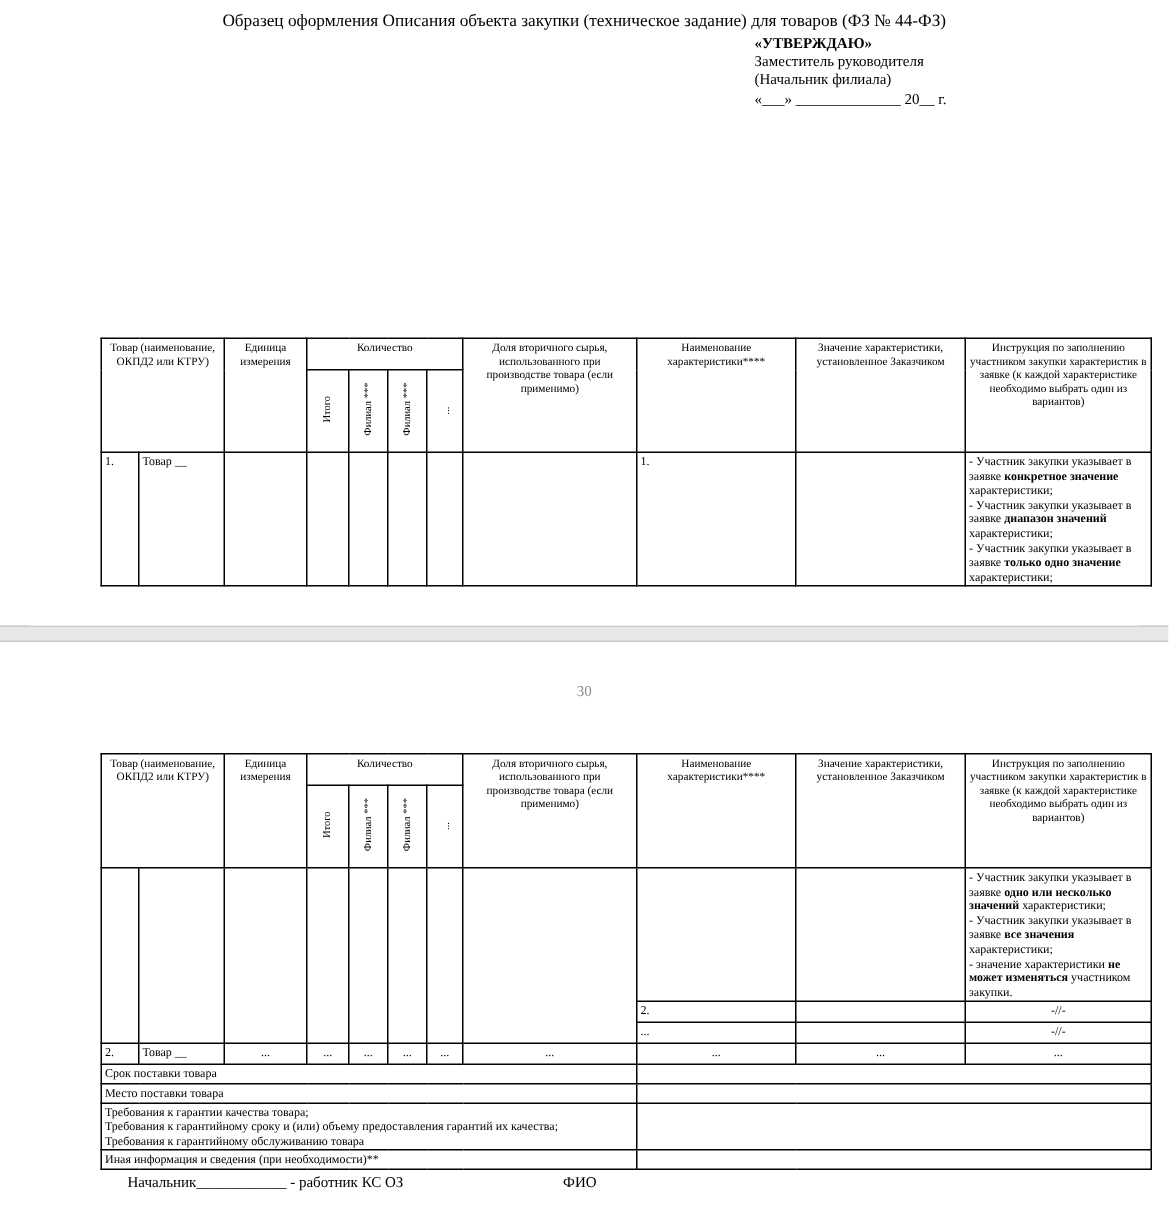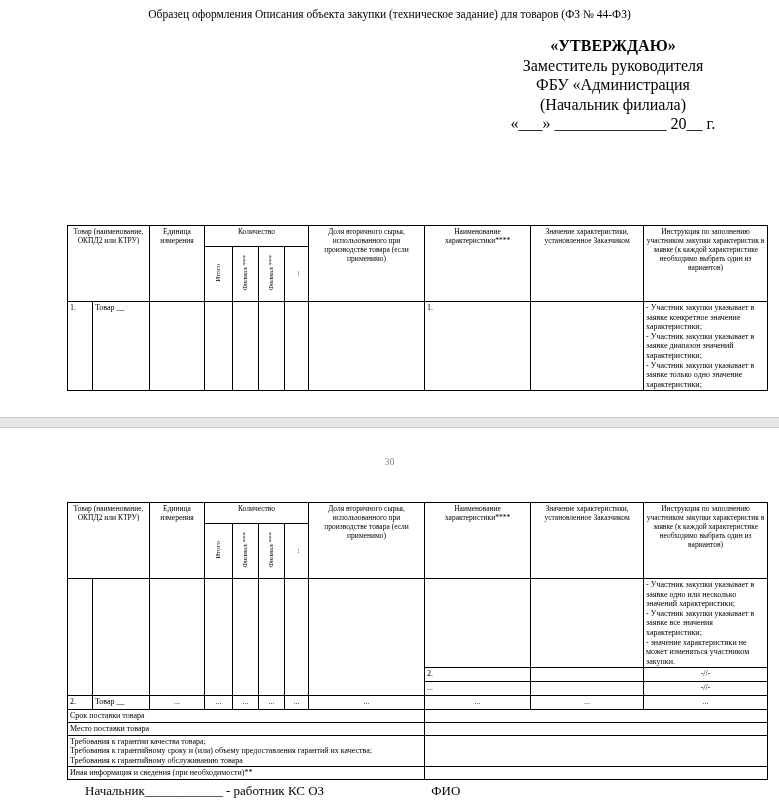--- a/index.html
+++ b/index.html
@@ -6,60 +6,59 @@
   body{
     width:779px;height:811px;overflow:hidden;background:#ffffff;
     font-family:"Liberation Serif", serif;color:#000;
   }
   .page{position:relative;background:#fff;border-radius:21px;}
   .page1{height:417px;}
   .page2{height:284px;}
   .page-break{height:9px;background:#e7e7e7;border-top:1px solid #c9c9c9;border-bottom:1px solid #c9c9c9;}
 
   .doc-title{position:absolute;top:8px;left:0;right:0;text-align:center;font-size:11.5px;}
-  .approval{position:absolute;top:36px;right:56px;width:220px;text-align:center;font-size:16px;line-height:1.22;}
+  .approval{position:absolute;top:24px;right:56px;width:220px;text-align:left;font-size:10px;line-height:1.22;}
   .approval .b{font-weight:bold;}
   .subtitle{position:absolute;top:174px;left:0;right:0;text-align:center;font-size:11px;line-height:1.3;}
   .gap-span{display:inline-block;width:196px;}
 
   table.spec{border-collapse:collapse;table-layout:fixed;width:700px;position:absolute;left:39px;margin-left:28px;}
   .spec td,.spec th{border:1px solid #000;padding:1px 2px;font-weight:normal;vertical-align:top;overflow:hidden;}
   .spec th{font-size:7.5px;line-height:1.2;text-align:center;}
   .spec td{font-size:8px;line-height:1.2;}
   .hdr-row1 th{height:18px;}
   .hdr-row2 th{height:54px;}
   .vert-cell{vertical-align:middle !important;text-align:center;padding:0 !important;}
   .vert{writing-mode:vertical-rl;transform:rotate(180deg);display:inline-block;font-size:7px;line-height:1.15;max-height:52px;white-space:normal;}
   .instr{font-size:6.3px;line-height:1.3;}
-  .instr b{font-weight:normal;}
+  .instr b{font-weight:bold;}
   .c{text-align:center;}
   .small{font-size:6.5px;}
   .pre-line{white-space:pre-line;}
   .t1-body td{height:84px;}
   .page-number{position:absolute;top:28px;left:0;right:0;text-align:center;font-size:10px;color:#8a8a8a;}
   .t2{top:74px;}
   .t1{top:225px;}
   .rowA .char-cell{height:78px;}
   .rowB td,.rowC td{height:11px;}
   .rowD td{height:11px;}
   .info-label{font-size:8px;}
-  .signature{position:absolute;top:355px;left:85px;font-size:13px;white-space:nowrap;text-align:center;}
+  .signature{position:absolute;top:355px;left:85px;font-size:10px;white-space:nowrap;text-align:center;}
   .signature .fio{display:inline-block;margin-left:104px;}
 </style>
 </head>
 <body>
 
 <div class="page page1">
 
   <div class="doc-title">Образец оформления Описания объекта закупки (техническое задание) для товаров (ФЗ № 44-ФЗ)</div>
 
   <div class="approval">
     <div class="b">«УТВЕРЖДАЮ»</div>
     <div>Заместитель руководителя</div>
-    <div>ФБУ «Администрация</div>
     <div>(Начальник филиала)</div>
     <div>«___» ______________ 20__ г.</div>
   </div>
 
 
   <table class="spec t1">
     <colgroup>
       <col style="width:25px">
         <col style="width:57px">
         <col style="width:55px">

